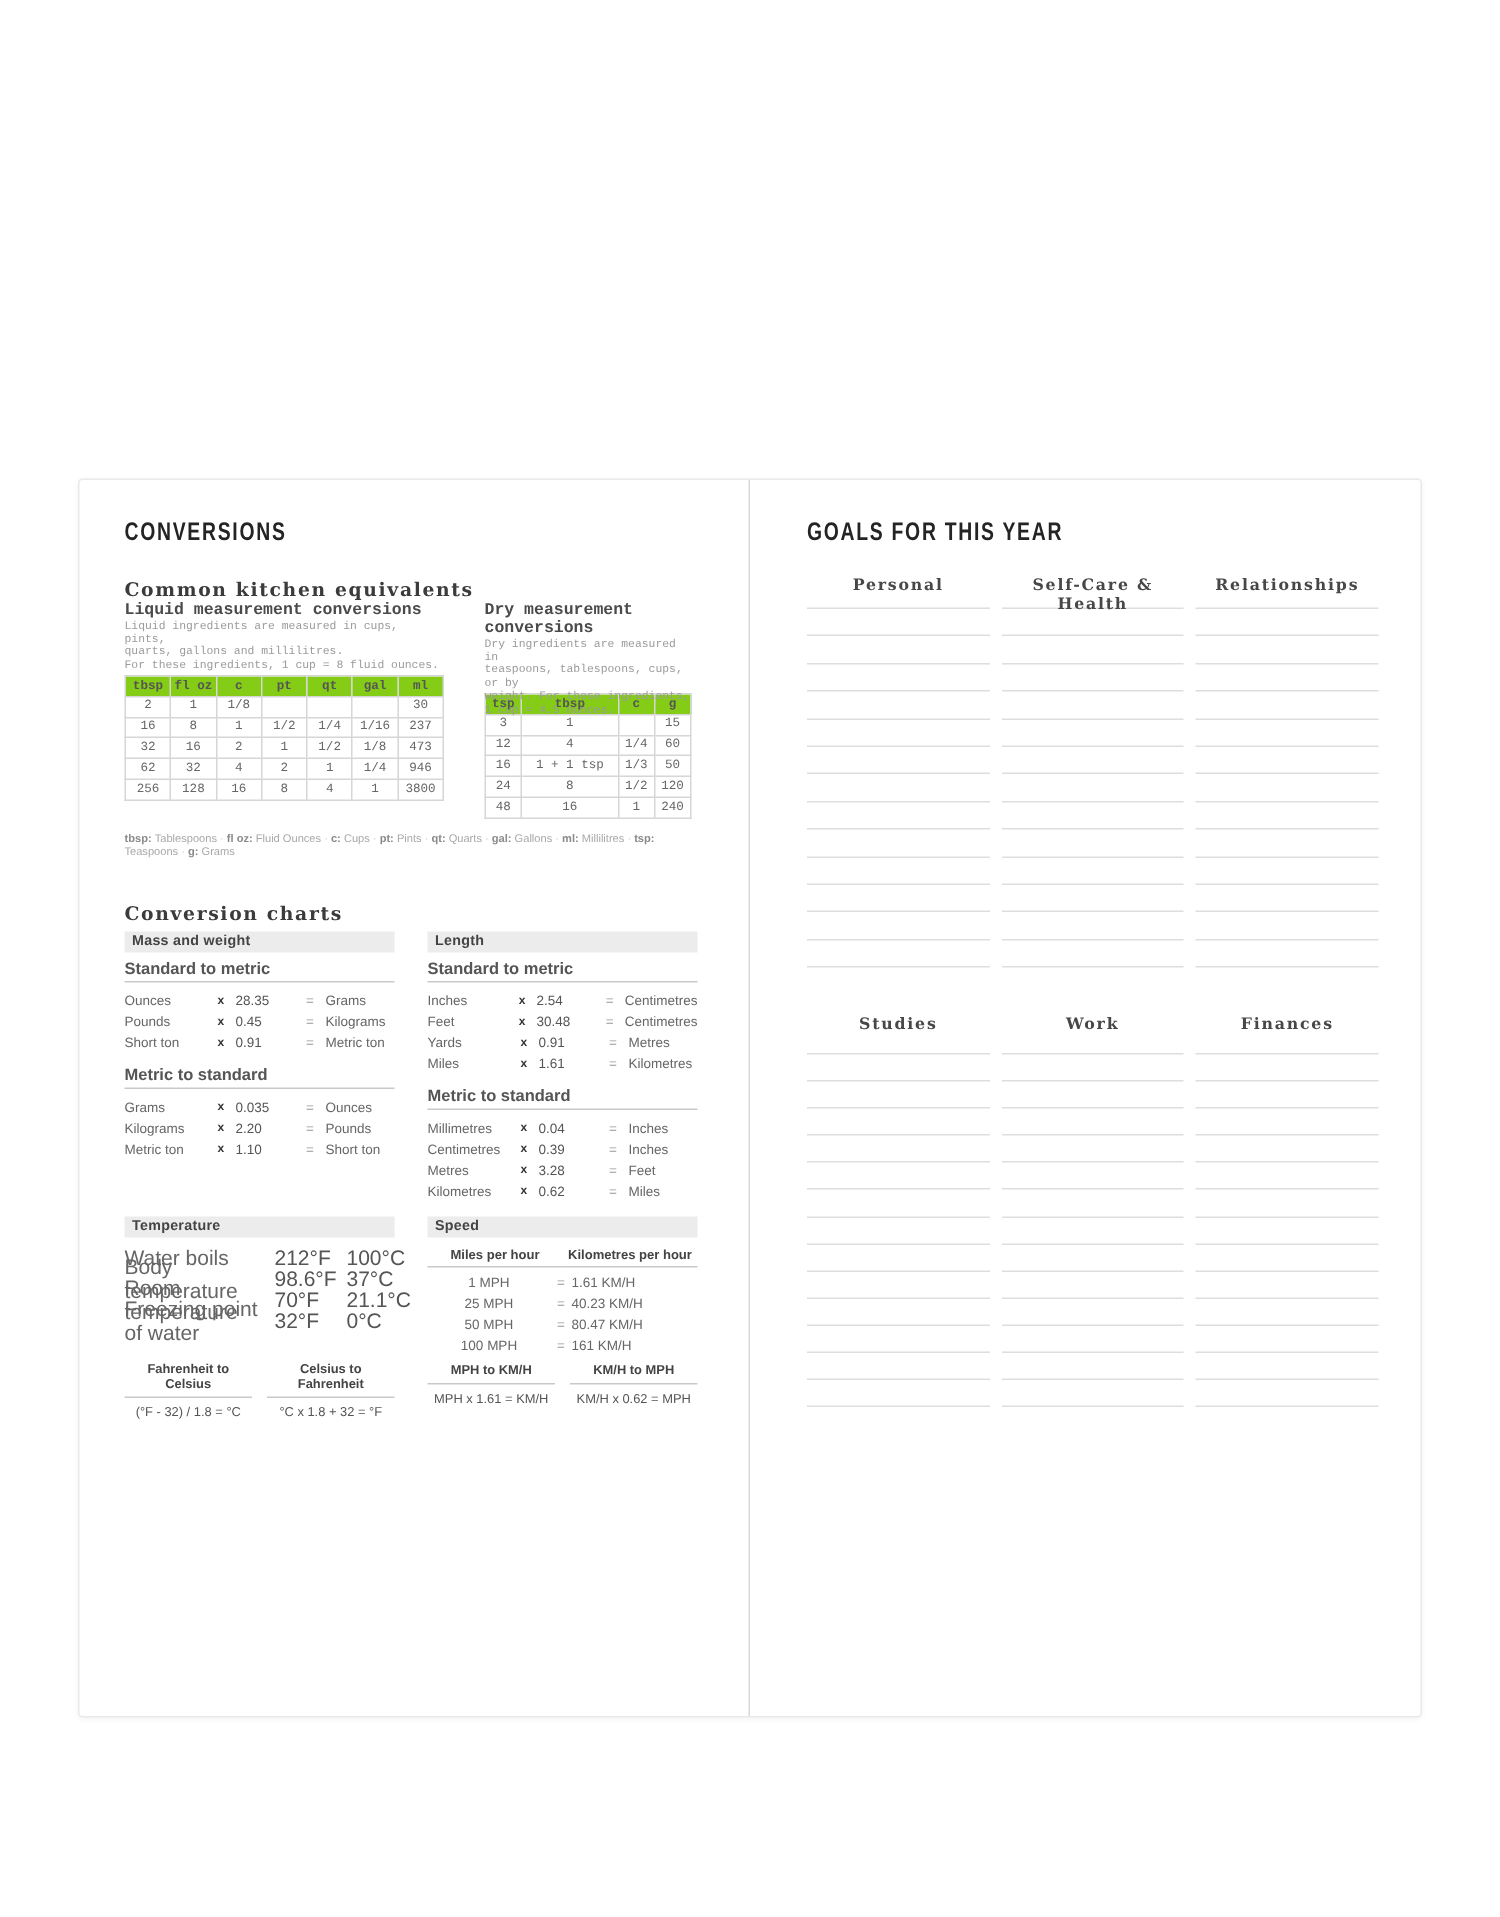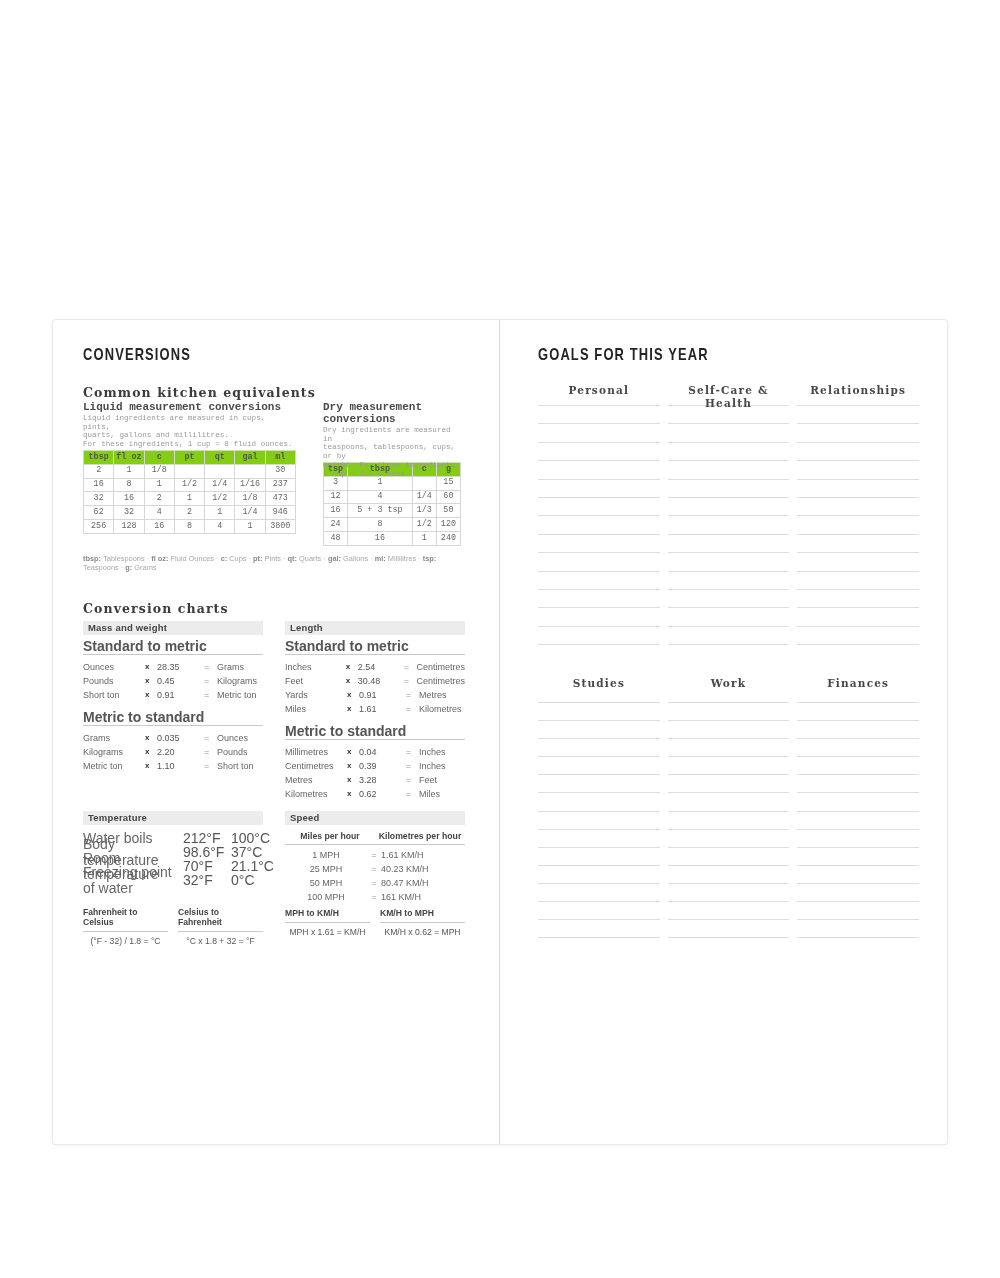--- a/index.html
+++ b/index.html
@@ -37,21 +37,21 @@
   .legend { margin-top:8px; font-size:7.4px; line-height:9px; color:#a8a8a8; }
   .lg-abbr { font-weight:700; color:#8a8a8a; }
   .lg-sep { color:#c0c0c0; }
 
   .charts-grid { display:grid; grid-template-columns:180px 180px; column-gap:22px;
                  row-gap:10px; margin-top:0; }
   .bar { height:14px; background:#ececec; font-size:9.5px; font-weight:600; color:#444;
          line-height:14px; padding-left:5px; margin-bottom:6px; letter-spacing:0.2px; }
   .conv-group { margin-top:0; }
   .conv-group + .conv-group { margin-top:10px; }
-  .group-sub { font-size:14px; font-weight:600; color:#555; line-height:10px;
+  .group-sub { font-size:11px; font-weight:600; color:#555; line-height:10px;
                padding-bottom:3px; border-bottom:1px solid #c9c9c9; margin-bottom:5px; }
   .conv-row { display:flex; align-items:center; height:14px; font-size:9px; color:#666; }
   .c-label { width:62px; }
   .c-x { width:12px; font-weight:700; color:#333; font-size:8px; }
   .c-factor { width:47px; color:#555; }
   .c-eq { width:13px; color:#999; }
   .c-to { flex:1; }
 
   .temp-row { display:flex; align-items:center; height:14px; font-size:14px; color:#666; }
   .t-label { flex:1; }
@@ -63,21 +63,21 @@
                         line-height:10px; padding-bottom:3px; border-bottom:1px solid #c9c9c9; }
   .speed-row { display:flex; align-items:center; height:14px; font-size:9px; color:#666; }
   .s-left { width:82px; text-align:center; }
   .s-eq { width:14px; text-align:center; color:#999; }
   .s-right { flex:1; text-align:left; }
 
   .formula-pair { display:flex; gap:10px; }
   .formula-pair.temp-pair { margin-top:20px; }
   .formula-pair.speed-pair { margin-top:4px; }
   .f-col { flex:1; }
-  .f-title { font-size:8.6px; font-weight:600; color:#444;
+  .f-title { text-align:center; font-size:8.6px; font-weight:600; color:#444;
              line-height:10px; padding-bottom:4px; border-bottom:1px solid #c9c9c9; }
   .f-formula { text-align:center; font-size:8.6px; color:#555; padding-top:4px; line-height:10px; }
 
   
   .goal-section { position:absolute; left:38px; right:28px; display:flex; gap:8px; }
   .goal-section-1 { top:64px; }
   .goal-section-2 { top:357px; }
   .goal-col { flex:1; }
   .goal-head { font-family:"DejaVu Serif", serif; font-size:10.5px; font-weight:700;
                letter-spacing:1.2px; color:#474747; text-align:center; line-height:13px;
@@ -189,21 +189,21 @@
                   <td>15</td>
                 </tr>
                 <tr>
                   <td>12</td>
                   <td>4</td>
                   <td>1/4</td>
                   <td>60</td>
                 </tr>
                 <tr>
                   <td>16</td>
-                  <td>5 + 3 tsp</td>
+                  <td>1 + 1 tsp</td>
                   <td>1/3</td>
                   <td>50</td>
                 </tr>
                 <tr>
                   <td>24</td>
                   <td>8</td>
                   <td>1/2</td>
                   <td>120</td>
                 </tr>
                 <tr>

